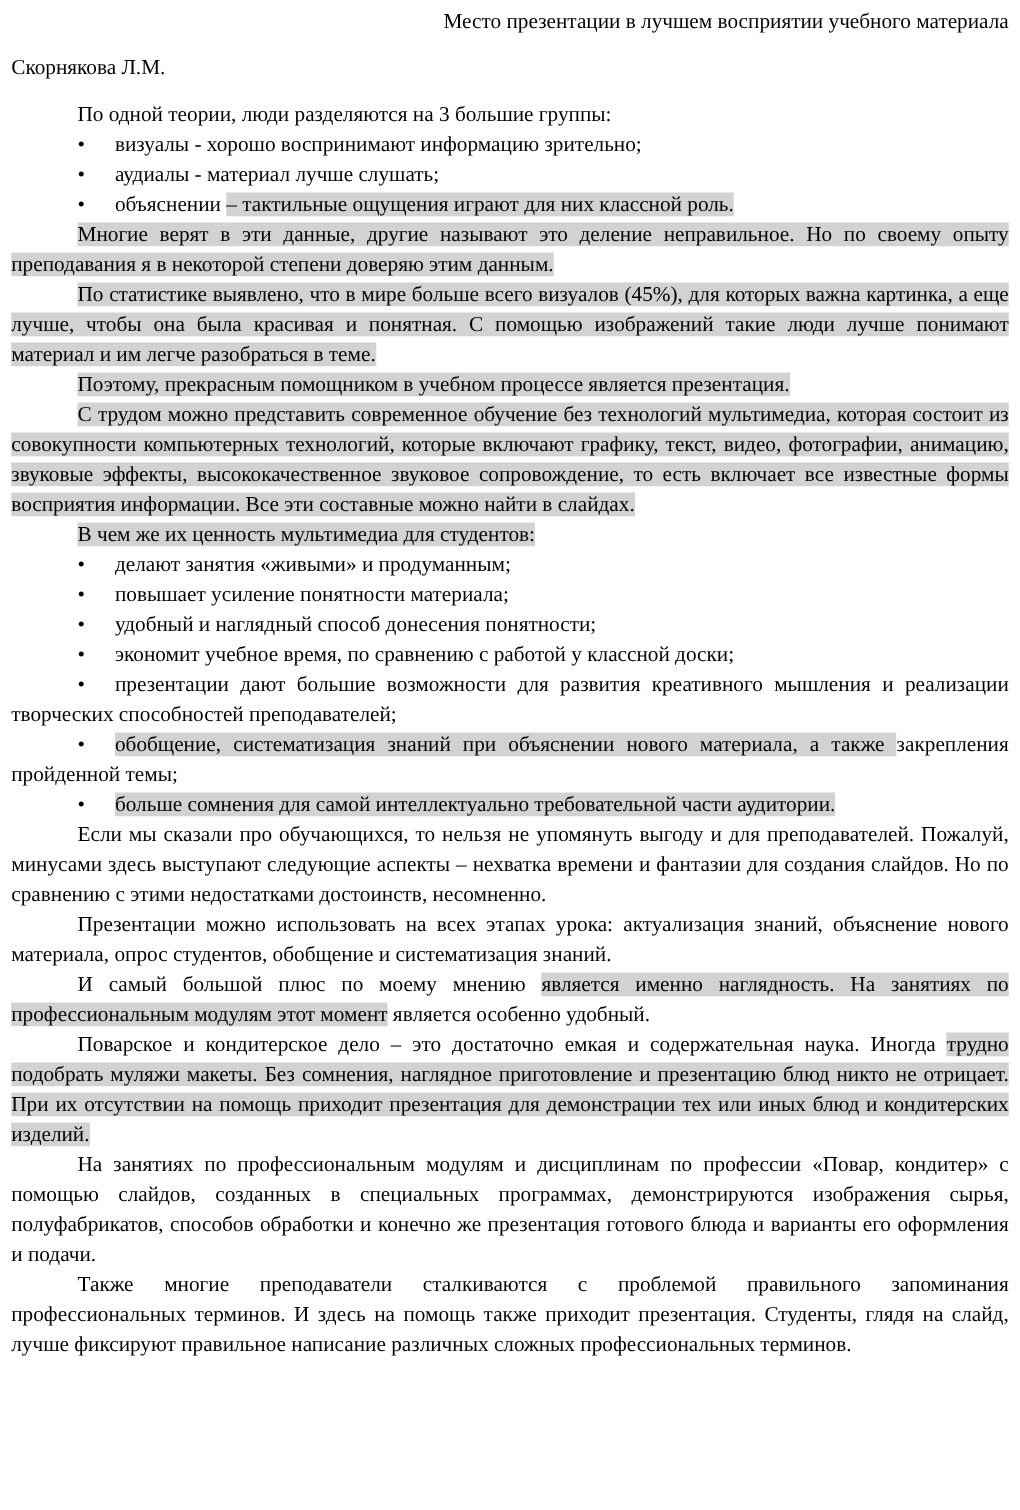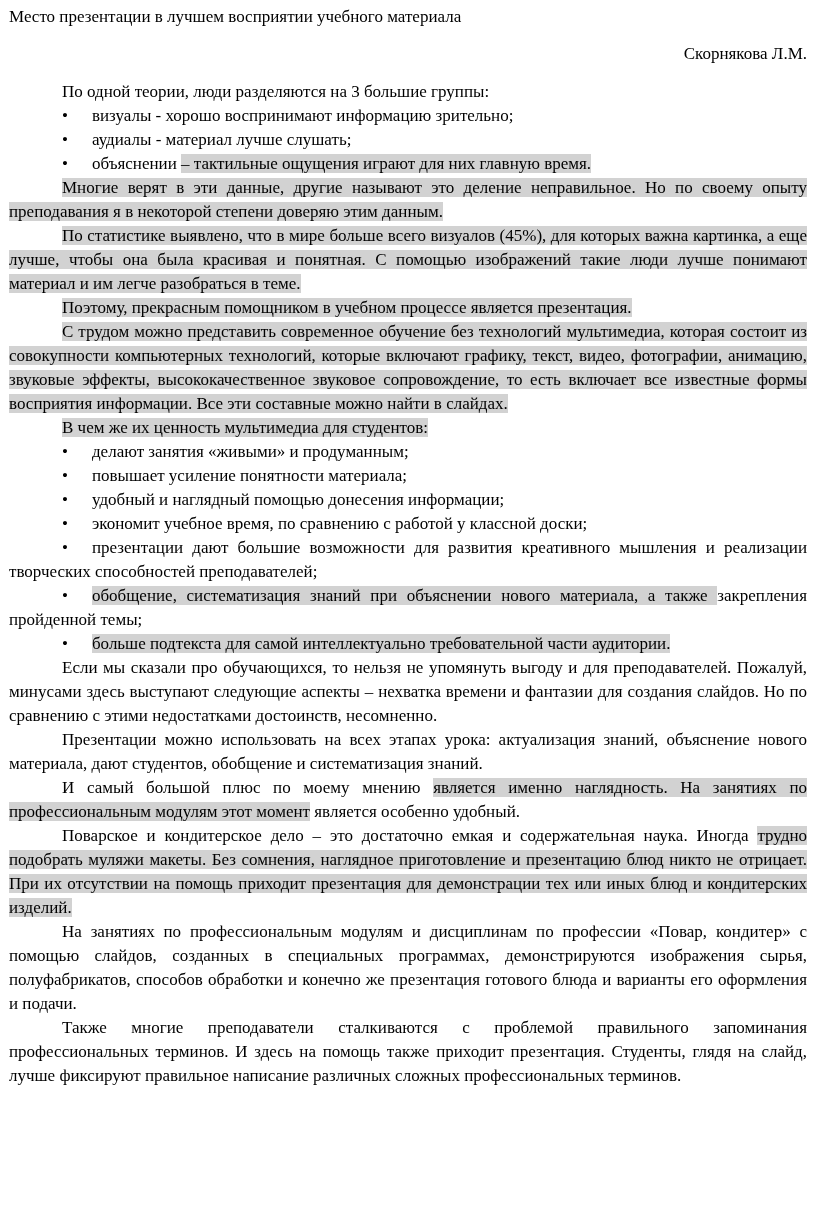--- a/index.html
+++ b/index.html
@@ -8,50 +8,50 @@
     height: 1208px;
     background: #ffffff;
     color: #000000;
     font-family: "Liberation Serif", "DejaVu Serif", serif;
     font-size: 17px;
     line-height: 24px;
     overflow: hidden;
     --hl: #d2d2d2;
   }
   .page { padding: 5px 9px 0 9px; }
-  .title { text-align: left; margin: 0 0 13px 0; }
-  .author { text-align: right; margin: 0 0 14px 0; }
+  .title { text-align: right; margin: 0 0 13px 0; }
+  .author { text-align: left; margin: 0 0 14px 0; }
   .para { text-align: justify; text-indent: 53px; margin: 0; }
   .bullet-marker { display: inline; }
   .bullet-gap { display: inline-block; width: 24px; }
   .hl { background: var(--hl); }
 </style>
 </head>
 <body style="--hl: #d2d2d2;">
 
 <div class="page">
   <div class="title">Место презентации в лучшем восприятии учебного материала</div>
   <div class="author">Скорнякова Л.М.</div>
   <div>
       <div class="para"><span>По одной теории, люди разделяются на 3 большие группы:</span></div>
       <div class="para"><span class="bullet-marker">•</span><span class="bullet-gap"></span><span>визуалы - хорошо воспринимают информацию зрительно;</span></div>
       <div class="para"><span class="bullet-marker">•</span><span class="bullet-gap"></span><span>аудиалы - материал лучше слушать;</span></div>
-      <div class="para"><span class="bullet-marker">•</span><span class="bullet-gap"></span><span>объяснении </span><span class="hl">– тактильные ощущения играют для них главную время.</span></div>
+      <div class="para"><span class="bullet-marker">•</span><span class="bullet-gap"></span><span>объяснении </span><span class="hl">– тактильные ощущения играют для них классной роль.</span></div>
       <div class="para"><span class="hl">Многие верят в эти данные, другие называют это деление неправильное. Но по своему опыту преподавания я в некоторой степени доверяю этим данным.</span></div>
       <div class="para"><span class="hl">По статистике выявлено, что в мире больше всего визуалов (45%), для которых важна картинка, а еще лучше, чтобы она была красивая и понятная. С помощью изображений такие люди лучше понимают материал и им легче разобраться в теме.</span></div>
       <div class="para"><span class="hl">Поэтому, прекрасным помощником в учебном процессе является презентация.</span></div>
       <div class="para"><span class="hl">С трудом можно представить современное обучение без технологий мультимедиа, которая состоит из совокупности компьютерных технологий, которые включают графику, текст, видео, фотографии, анимацию, звуковые эффекты, высококачественное звуковое сопровождение, то есть включает все известные формы восприятия информации. Все эти составные можно найти в слайдах.</span></div>
       <div class="para"><span class="hl">В чем же их ценность мультимедиа для студентов:</span></div>
       <div class="para"><span class="bullet-marker">•</span><span class="bullet-gap"></span><span>делают занятия «живыми» и продуманным;</span></div>
       <div class="para"><span class="bullet-marker">•</span><span class="bullet-gap"></span><span>повышает усиление понятности материала;</span></div>
-      <div class="para"><span class="bullet-marker">•</span><span class="bullet-gap"></span><span>удобный и наглядный помощью донесения информации;</span></div>
+      <div class="para"><span class="bullet-marker">•</span><span class="bullet-gap"></span><span>удобный и наглядный способ донесения понятности;</span></div>
       <div class="para"><span class="bullet-marker">•</span><span class="bullet-gap"></span><span>экономит учебное время, по сравнению с работой у классной доски;</span></div>
       <div class="para"><span class="bullet-marker">•</span><span class="bullet-gap"></span><span>презентации дают большие возможности для развития креативного мышления и реализации творческих способностей преподавателей;</span></div>
       <div class="para"><span class="bullet-marker">•</span><span class="bullet-gap"></span><span class="hl">обобщение, систематизация знаний при объяснении нового материала, а также </span><span>закрепления пройденной темы;</span></div>
-      <div class="para"><span class="bullet-marker">•</span><span class="bullet-gap"></span><span class="hl">больше подтекста для самой интеллектуально требовательной части аудитории.</span></div>
+      <div class="para"><span class="bullet-marker">•</span><span class="bullet-gap"></span><span class="hl">больше сомнения для самой интеллектуально требовательной части аудитории.</span></div>
       <div class="para"><span>Если мы сказали про обучающихся, то нельзя не упомянуть выгоду и для преподавателей. Пожалуй, минусами здесь выступают следующие аспекты – нехватка времени и фантазии для создания слайдов. Но по сравнению с этими недостатками достоинств, несомненно.</span></div>
-      <div class="para"><span>Презентации можно использовать на всех этапах урока: актуализация знаний, объяснение нового материала, дают студентов, обобщение и систематизация знаний.</span></div>
+      <div class="para"><span>Презентации можно использовать на всех этапах урока: актуализация знаний, объяснение нового материала, опрос студентов, обобщение и систематизация знаний.</span></div>
       <div class="para"><span>И самый большой плюс по моему мнению </span><span class="hl">является именно наглядность. На занятиях по профессиональным модулям этот момент</span><span> является особенно удобный.</span></div>
       <div class="para"><span>Поварское и кондитерское дело – это достаточно емкая и содержательная наука. Иногда </span><span class="hl">трудно подобрать муляжи макеты. Без сомнения, наглядное приготовление и презентацию блюд никто не отрицает. При их отсутствии на помощь приходит презентация для демонстрации тех или иных блюд и кондитерских изделий.</span></div>
       <div class="para"><span>На занятиях по профессиональным модулям и дисциплинам по профессии «Повар, кондитер» с помощью слайдов, созданных в специальных программах, демонстрируются изображения сырья, полуфабрикатов, способов обработки и конечно же презентация готового блюда и варианты его оформления и подачи.</span></div>
       <div class="para"><span>Также многие преподаватели сталкиваются с проблемой правильного запоминания профессиональных терминов. И здесь на помощь также приходит презентация. Студенты, глядя на слайд, лучше фиксируют правильное написание различных сложных профессиональных терминов.</span></div>
     </div>
 </div>
 
 </body></html>

